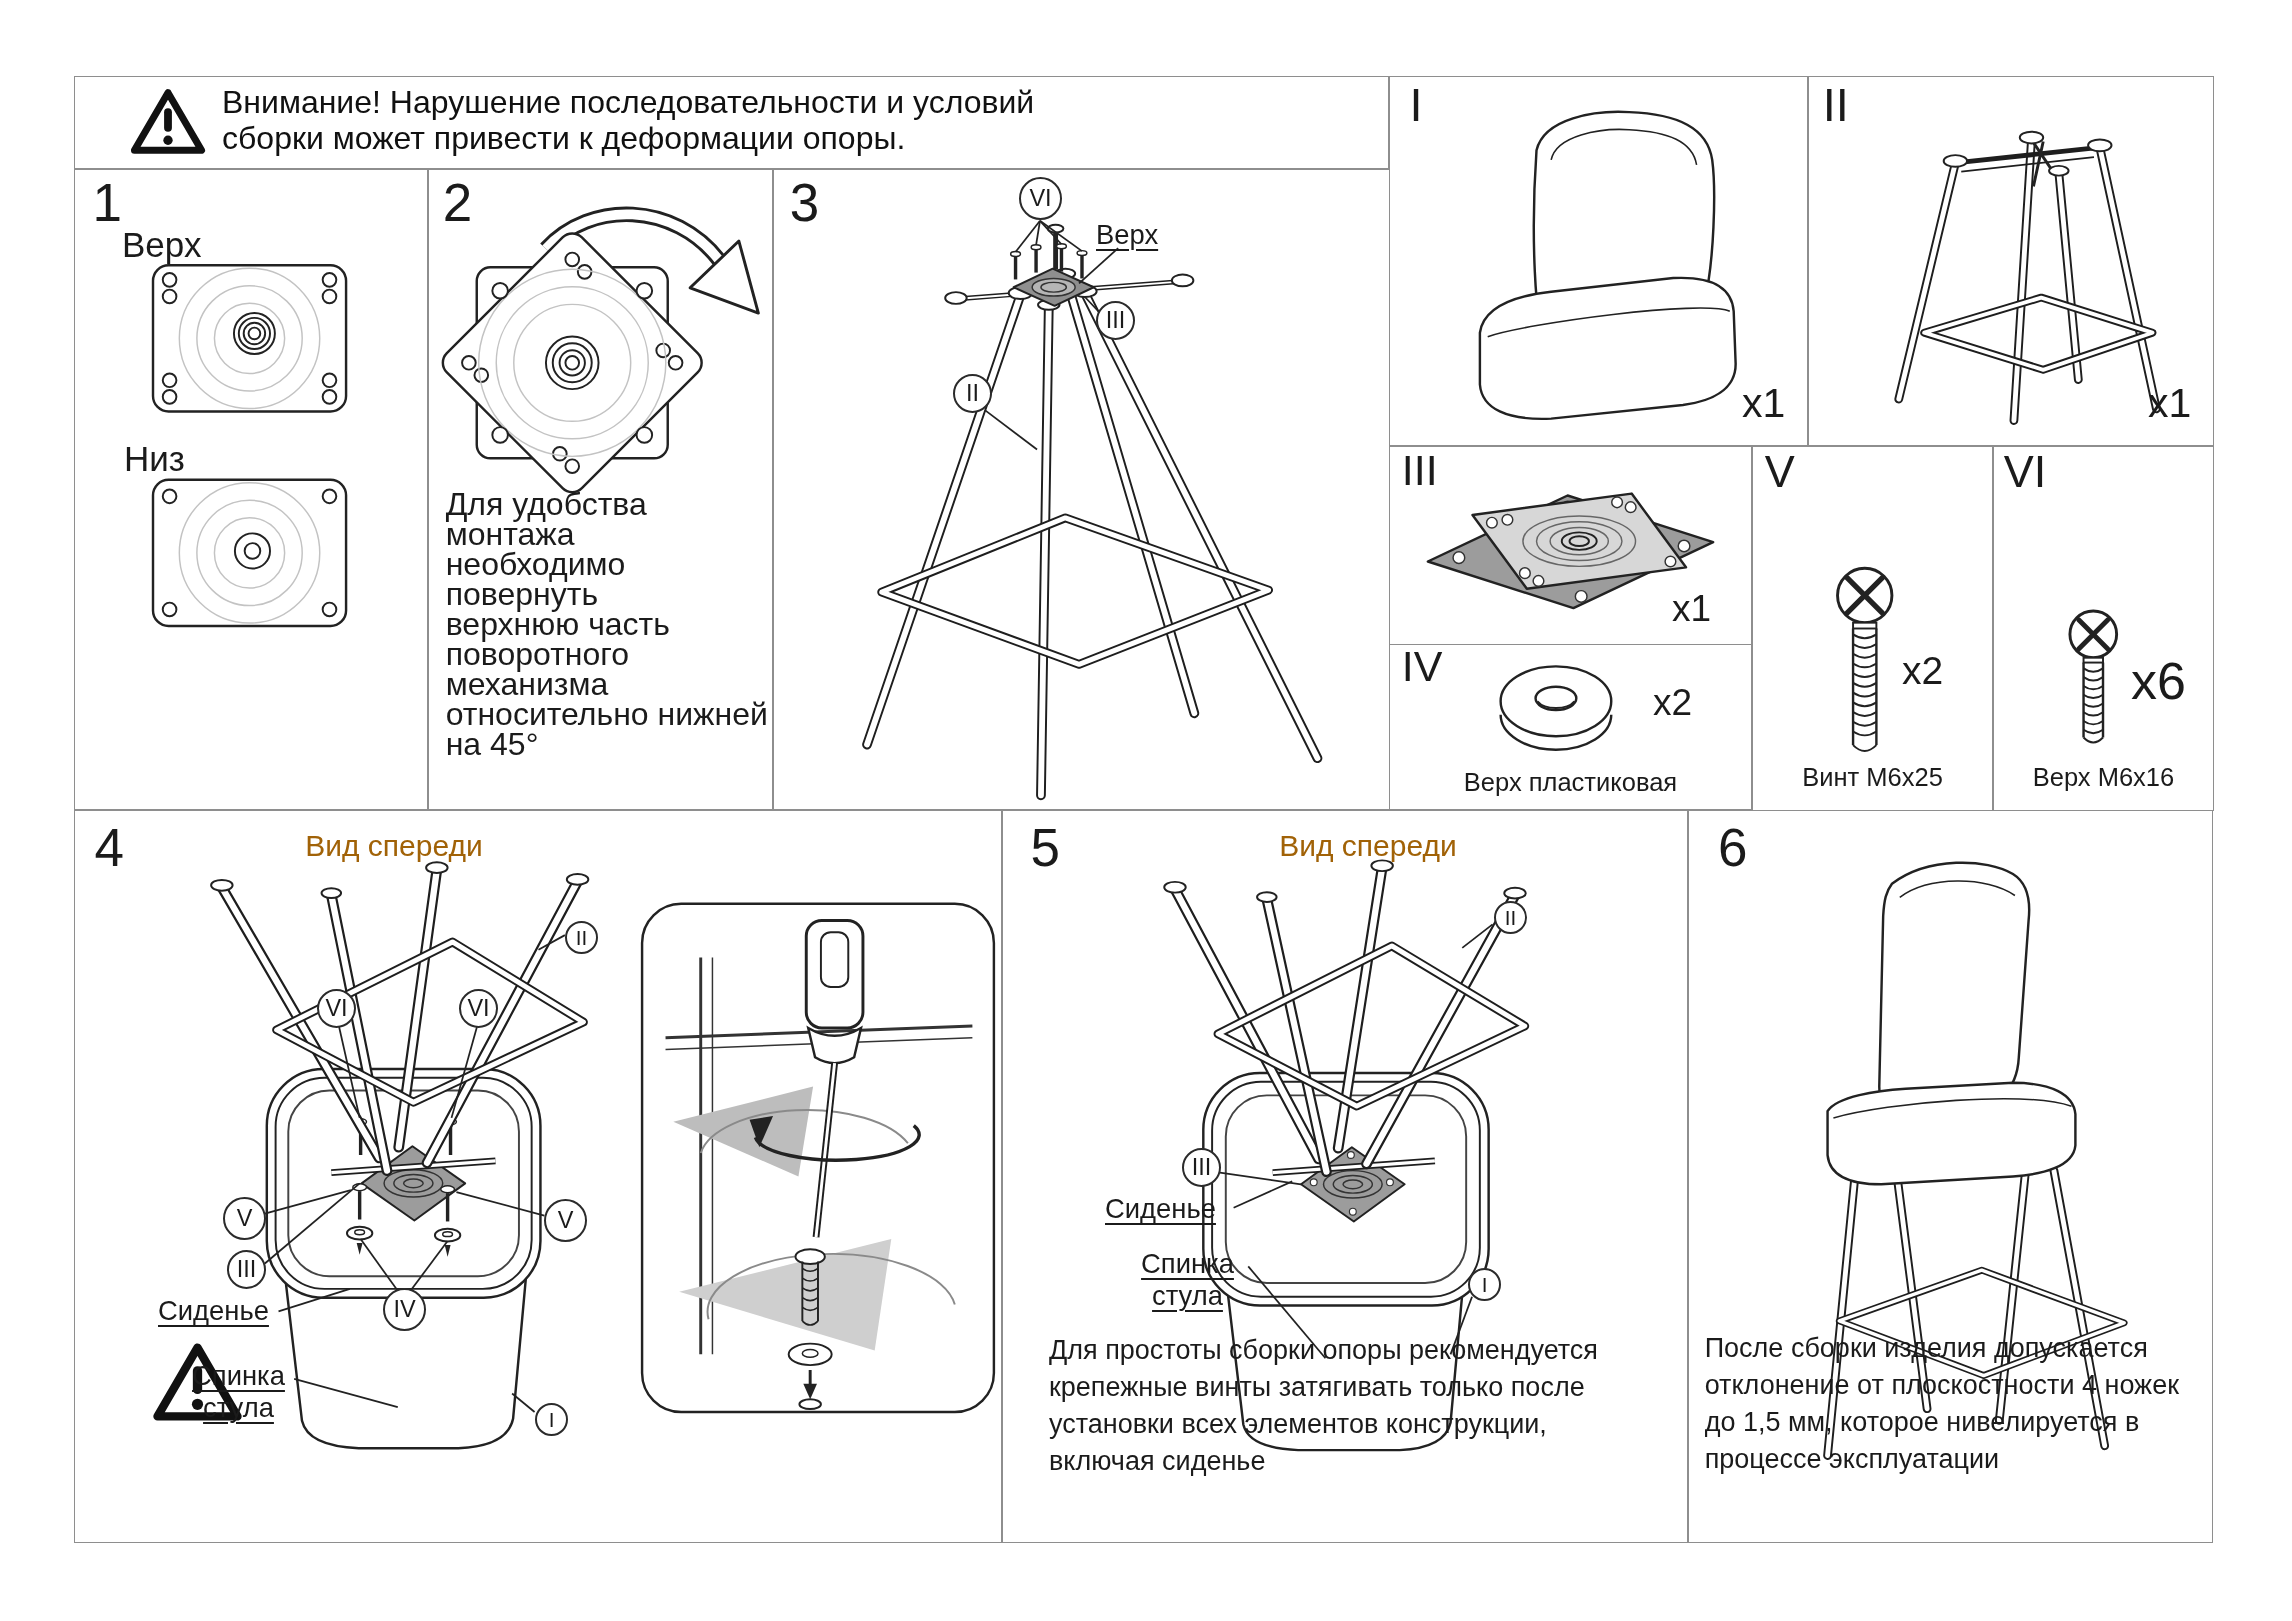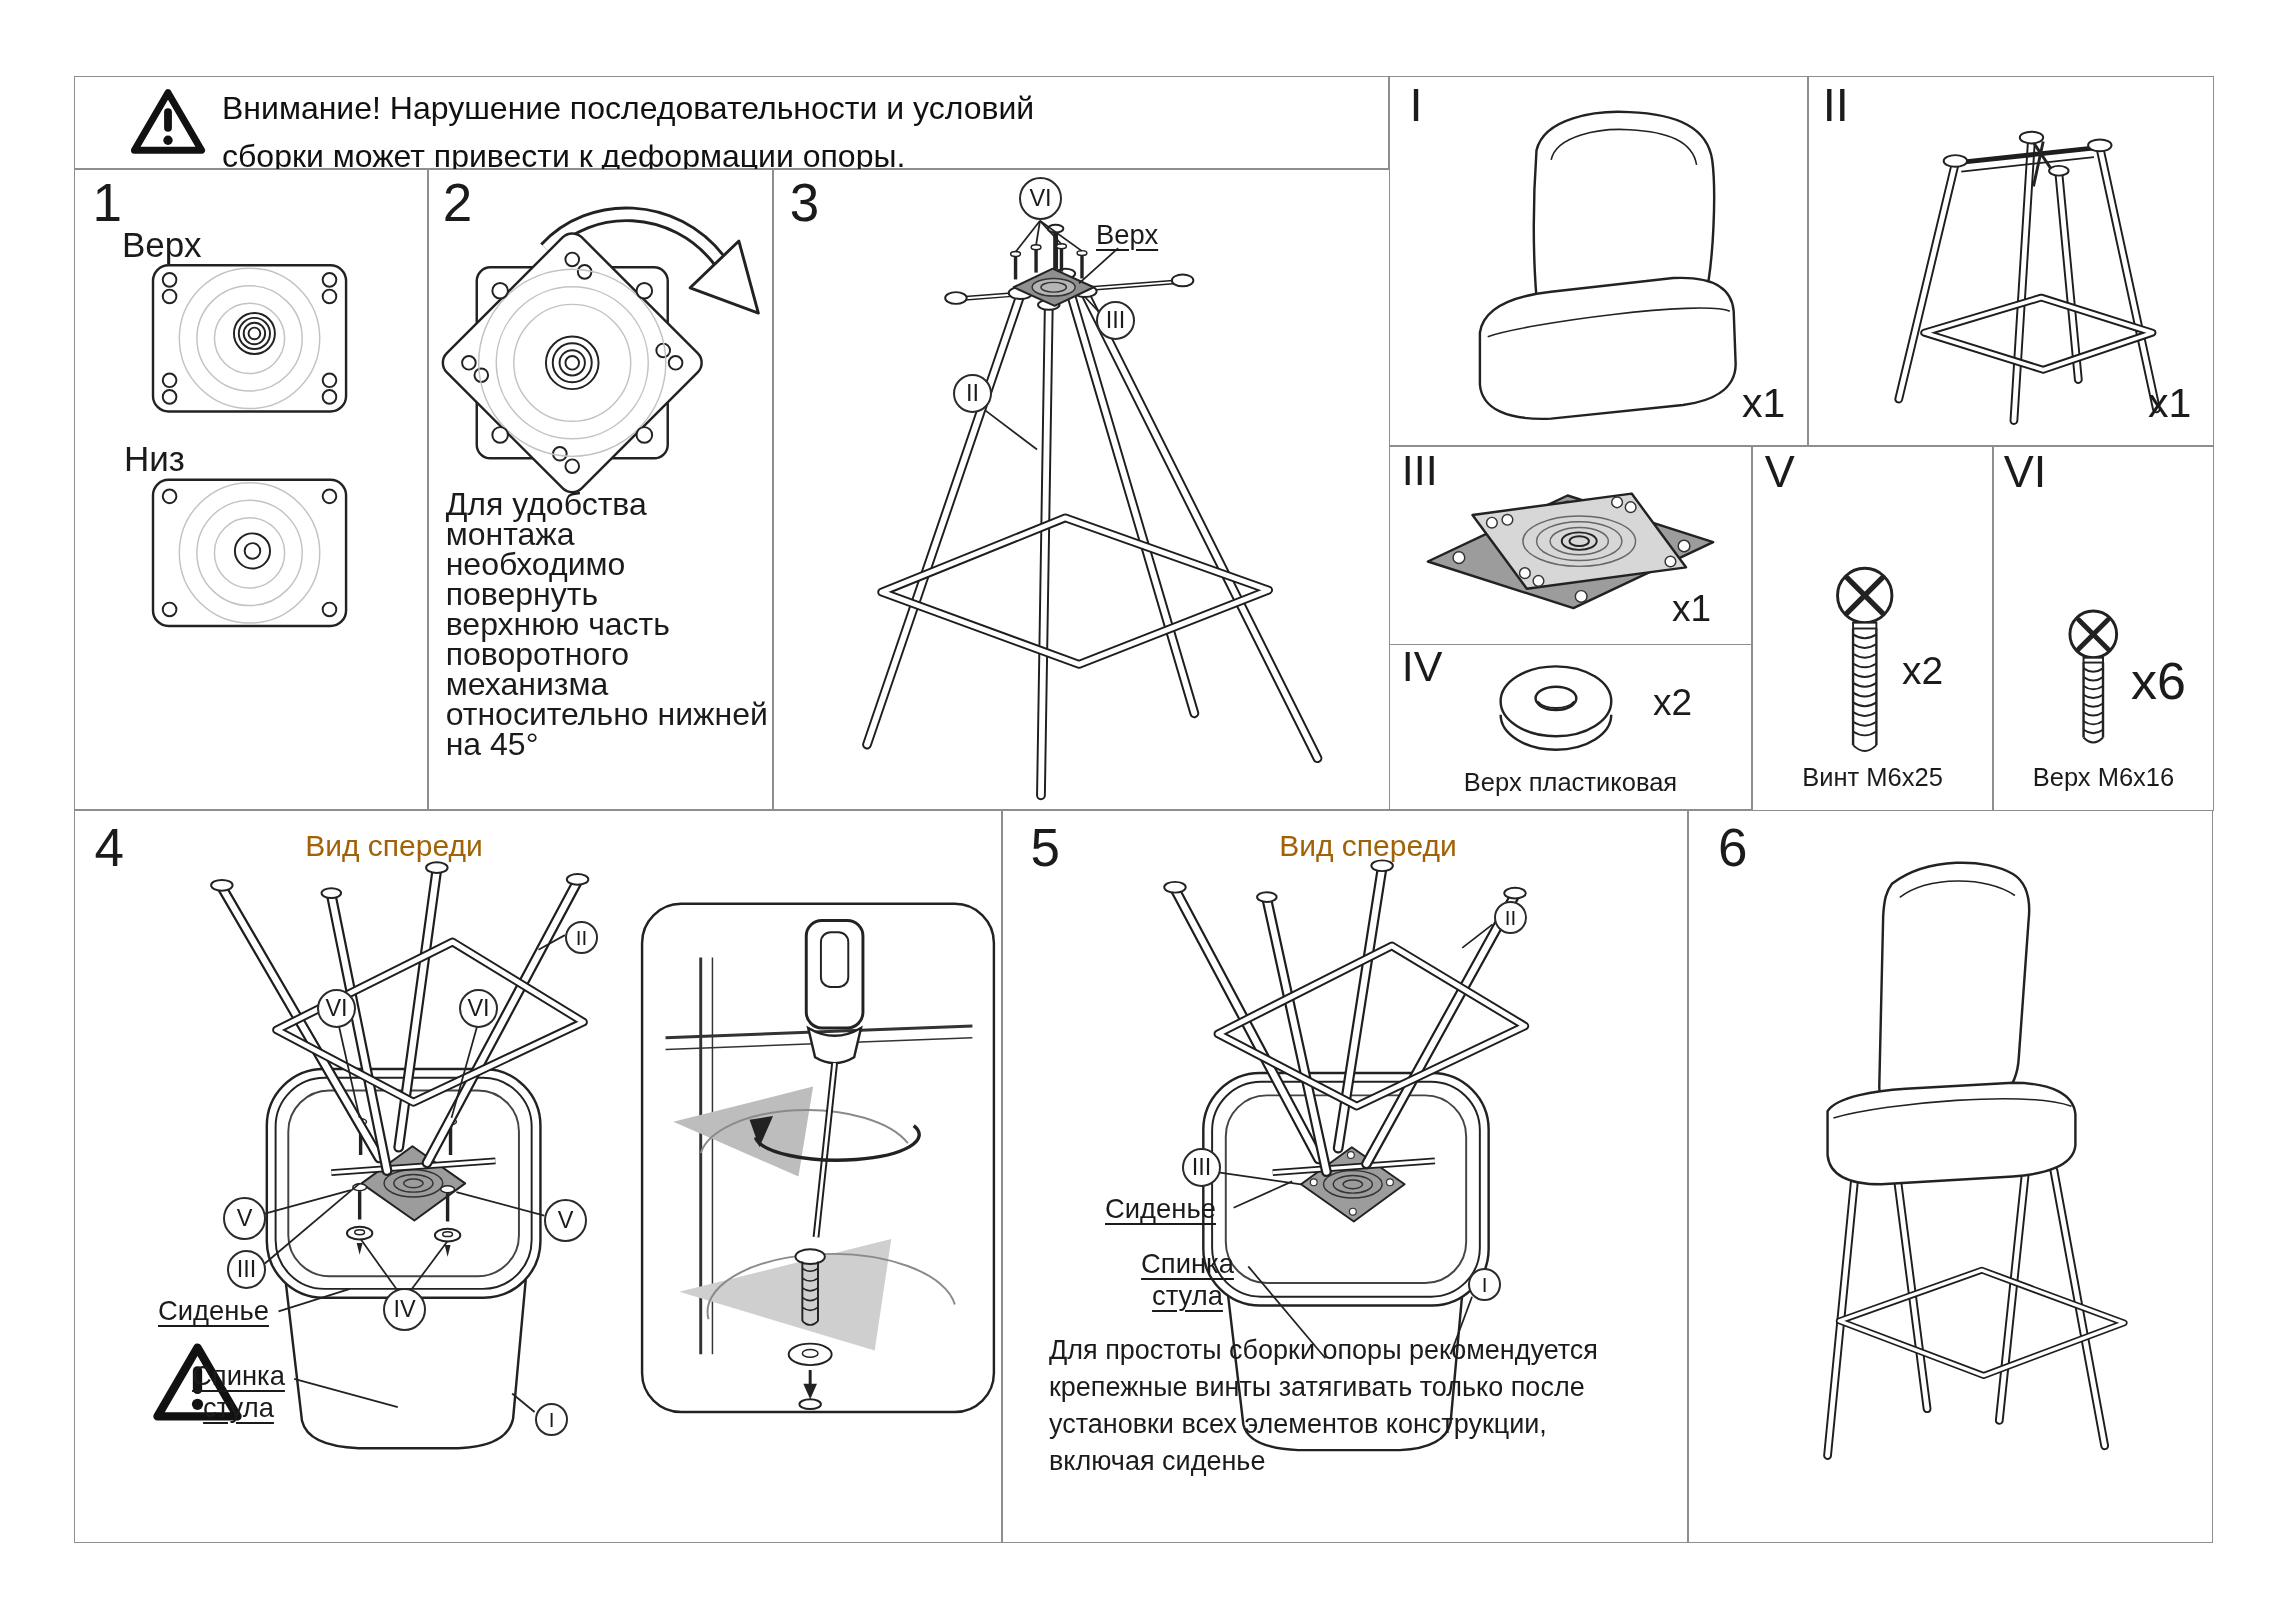--- a/index.html
+++ b/index.html
@@ -26,21 +26,21 @@
 <div class="sheet">
 
   <div class="cell" style="left:0;top:0;width:1315px;height:93px;">
     <span class="abs" style="left:54px;top:7.8px;width:78px;height:73px;">
       <svg viewBox="0 0 100 90" width="78" height="73">
           <path d="M50 8 L93 82 L7 82 Z" fill="#fff" stroke="#111" stroke-width="9" stroke-linejoin="round"></path>
           <rect x="45" y="28" width="10" height="30" rx="5" fill="#111"></rect>
           <circle cx="50" cy="69" r="6" fill="#111"></circle>
         </svg>
     </span>
-    <div class="abs preline" style="left:147px;top:6.9px;font-size:32px;line-height:48px;color:#111;">Внимание! Нарушение последовательности и условий
+    <div class="abs preline" style="left:147px;top:6.9px;font-size:32px;line-height:36px;color:#111;">Внимание! Нарушение последовательности и условий
 сборки может привести к деформации опоры.</div>
   </div>
 
   <div class="cell" style="left:0;top:93px;width:354px;height:641px;">
     <svg class="fillsvg" viewBox="0 0 361 654">
       <g fill="none" stroke="#222" stroke-width="2.5">
         <rect x="80" y="97" width="198" height="150" rx="16" fill="#fff"></rect>
         <g stroke="#c3c3c3" stroke-width="1.5">
             <circle cx="179" cy="172" r="72"></circle>
             <circle cx="179" cy="172" r="54"></circle>
@@ -530,16 +530,20 @@
           <line x1="346" y1="358" x2="318" y2="624" stroke="#fff" stroke-width="5"></line>
       </g>
       <path d="M154 522 L300 470 L446 524 L302 578 Z" fill="none" stroke="#1e1e1e" stroke-width="7" stroke-linejoin="round"></path>
       <path d="M154 522 L300 470 L446 524 L302 578 Z" fill="none" stroke="#fff" stroke-width="3.5" stroke-linejoin="round"></path>
       <path d="M208 74 C245 46 305 48 332 64 C348 74 350 94 348 112 L338 252 C336 292 308 308 275 314 L228 322 C203 324 195 308 195 282 L199 107 C200 90 202 82 208 74 Z" fill="#fff" stroke="#222" stroke-width="2.5"></path>
       <path d="M216 88 C245 66 305 66 334 86" fill="none" stroke="#222" stroke-width="1.6"></path>
       <path d="M142 307 C152 292 192 286 222 284 L332 278 C372 278 394 290 396 310 L396 342 C394 364 362 372 332 374 L197 382 C162 382 144 372 142 352 Z" fill="#fff" stroke="#222" stroke-width="2.5"></path>
       <path d="M148 314 C205 298 345 286 392 302" fill="none" stroke="#222" stroke-width="1.6"></path>
     </svg>
     <span class="abs num" style="left:29px;top:9.8px;">6</span>
+    <div class="abs note preline" style="left:15.7px;top:519px;">После сборки изделия допускается
+отклонение от плоскостности 4 ножек
+до 1,5 мм, которое нивелируется в
+процессе эксплуатации</div>
   </div>
 
 </div>
 
 
 </body></html>

